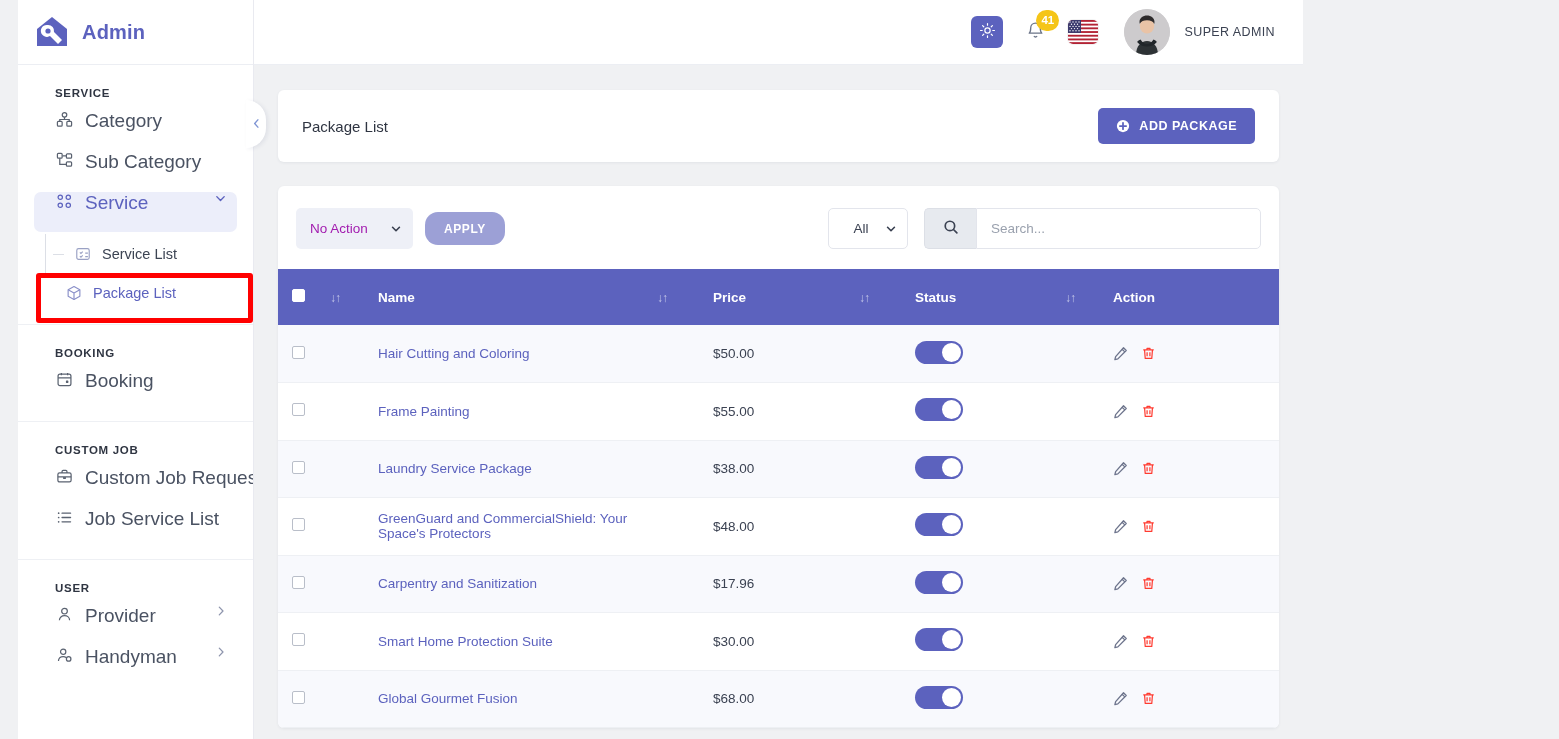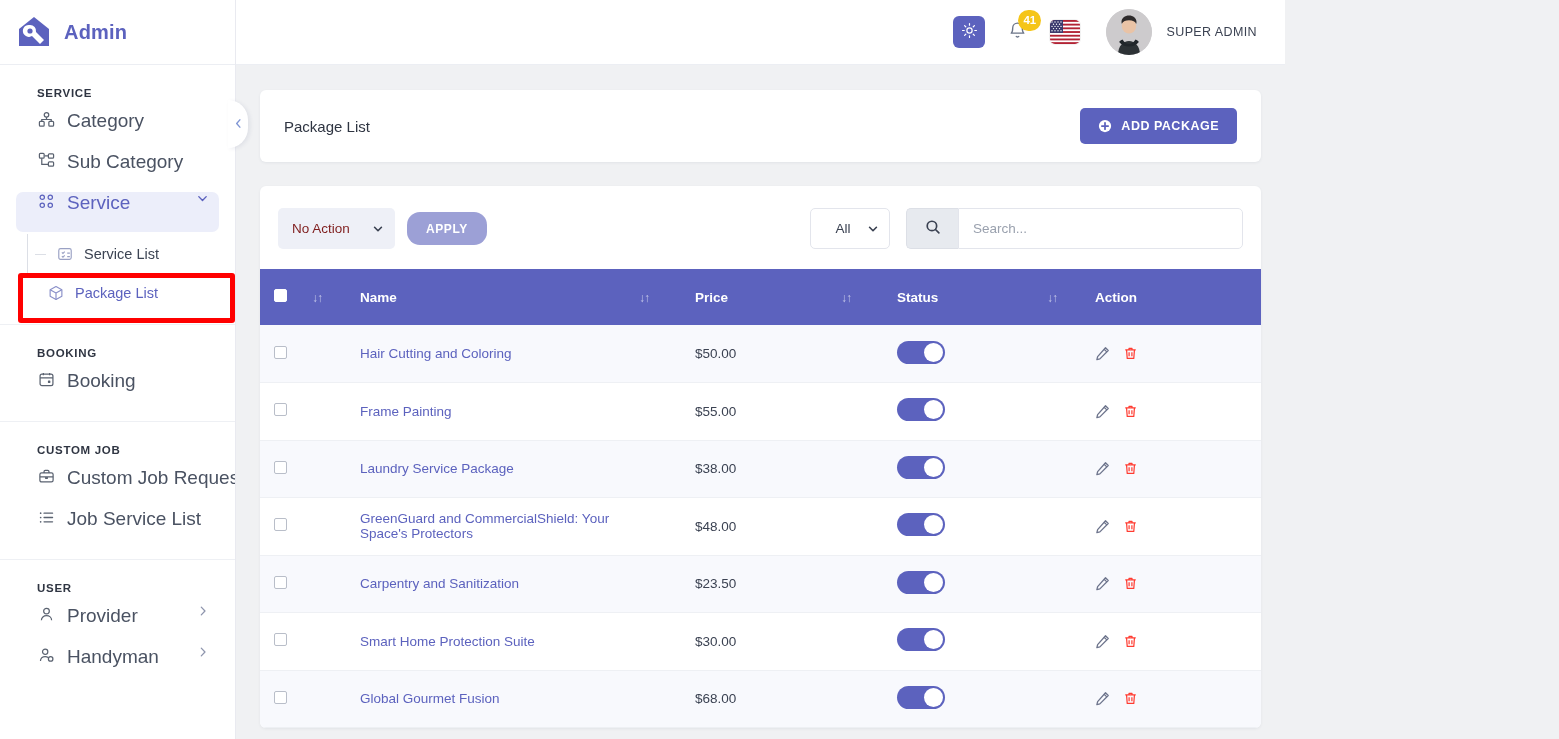--- a/index.html
+++ b/index.html
@@ -5,21 +5,21 @@
 <style>
   * { box-sizing: border-box; }
   html, body {
     margin: 0; padding: 0;
     width: 1559px; height: 739px;
     overflow: hidden;
     background: #f0f1f3;
     font-family: "Liberation Sans", sans-serif;
     -webkit-font-smoothing: antialiased;
   }
-  .app { position: relative; width: 1285px; height: 739px; display: flex; }
+  .app { position: relative; width: 1285px; height: 739px; display: flex; margin-left: 18px; }
 
   
   .sidebar {
     width: 236px; height: 739px;
     background: #ffffff;
     border-right: 1px solid #e9eaf0;
     flex: 0 0 236px;
     position: relative;
     overflow: hidden;
   }
@@ -215,21 +215,21 @@
   .select-box {
     position: relative;
     background: #eef0f7;
     border: none;
     border-radius: 5px;
     height: 41px;
     min-width: 117px;
     display: flex; align-items: center;
     padding: 0 30px 0 14px;
     font-size: 13.5px;
-    color: #7f1d1d;
+    color: #a21caf;
     cursor: pointer;
   }
   .select-box .chev-d { position: absolute; right: 11px; top: 50%; transform: translateY(-50%); display:flex;}
   .btn-apply {
     margin-left: 12px;
     background: #9ca0d6;
     color: #fff;
     border: none;
     border-radius: 13px;
     height: 33px;
@@ -766,21 +766,21 @@
                       </svg>
                     </span>
                   </div>
                 </td>
               </tr>
               <tr>
                 <td class="c-check"><span class="row-check"></span></td>
                 <td></td>
                 <td class="c-name"><a href="#">Carpentry and Sanitization</a></td>
                 <td></td>
-                <td class="c-price">$23.50</td>
+                <td class="c-price">$17.96</td>
                 <td></td>
                 <td><span class="toggle"><span class="knob"></span></span></td>
                 <td></td>
                 <td>
                   <div class="actions">
                     <span class="icon-btn">
                       <svg viewBox="0 0 16 16" width="15" height="15" fill="none" stroke="#6d748c" stroke-width="1.4" stroke-linejoin="round">
                         <path d="M11.2 1.9 L14.1 4.8 L5.2 13.7 L2 14.5 L2.8 11.3 Z"></path>
                         <path d="M9.7 3.4 L12.6 6.3"></path>
                       </svg>

